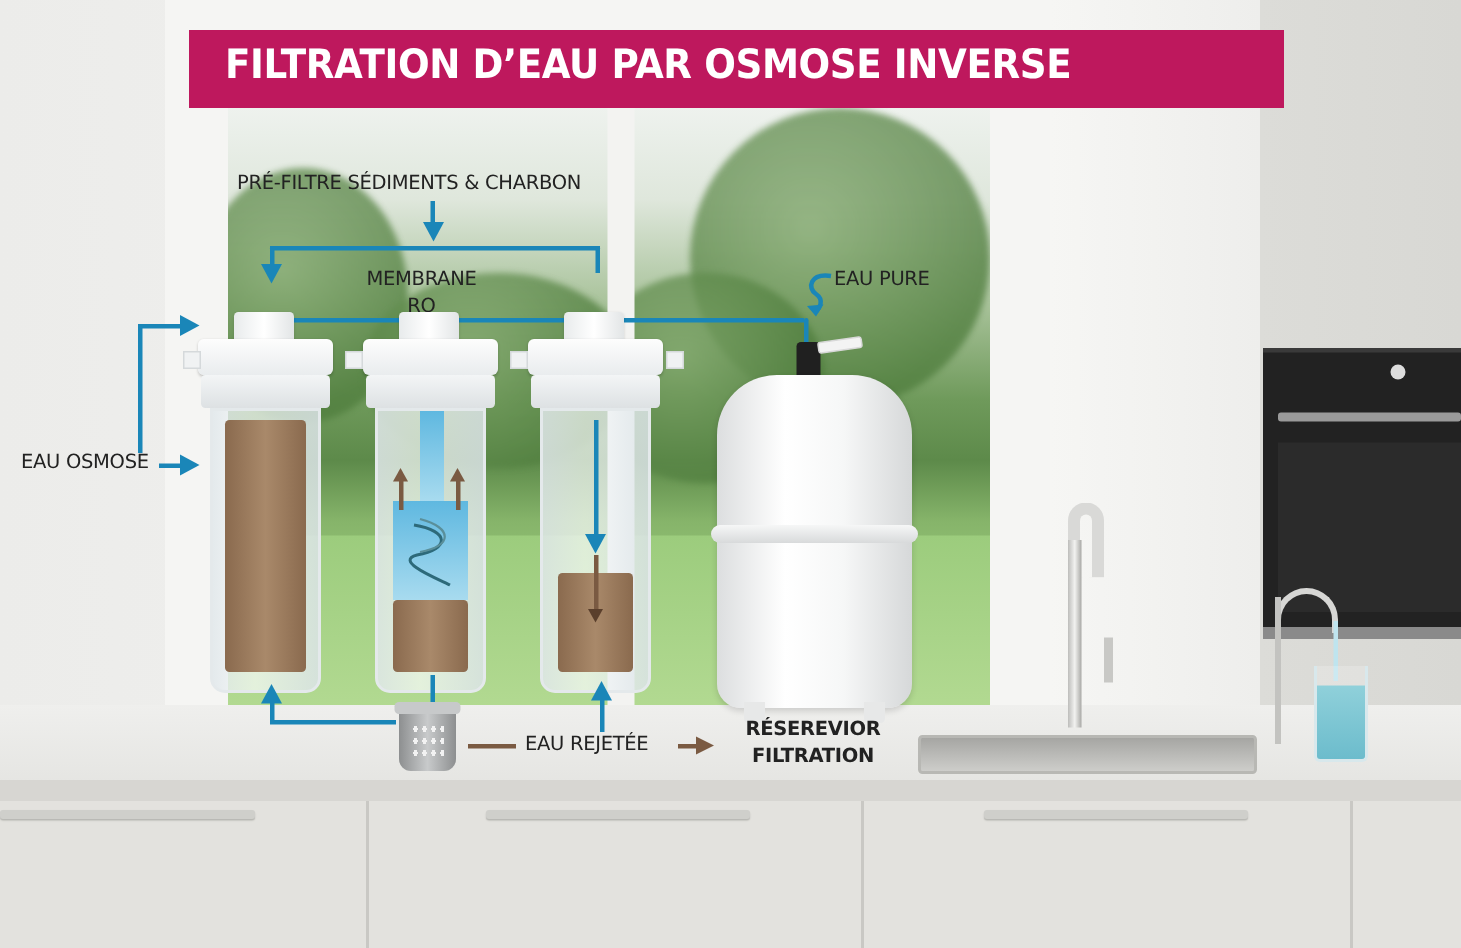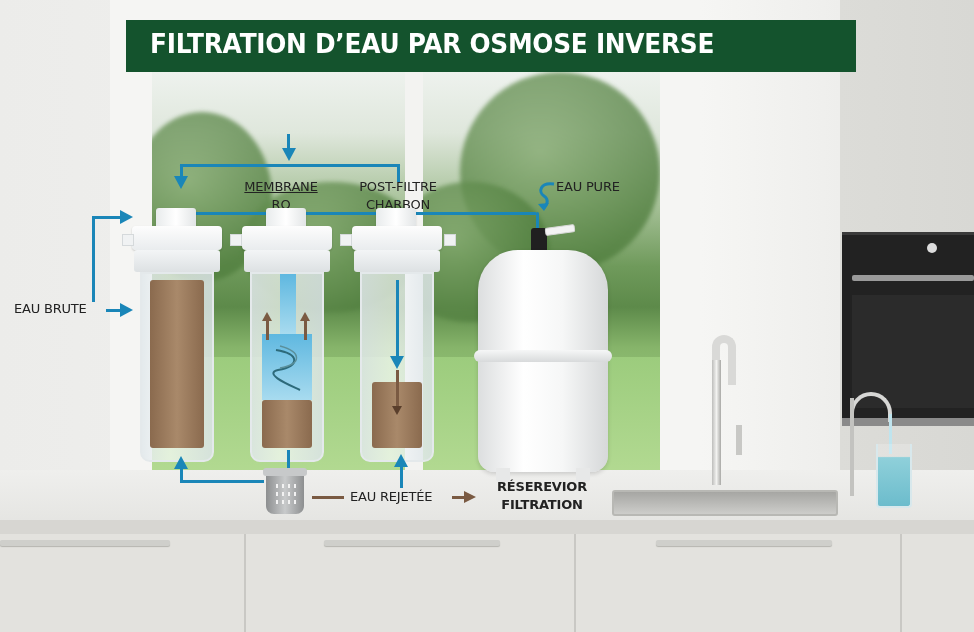--- a/index.html
+++ b/index.html
@@ -40,21 +40,21 @@
   .sink { position: absolute; left: 612px; top: 490px; width: 226px; height: 26px; background: linear-gradient(180deg,#a6a6a3,#cdcdca); border: 2px solid #b8b8b4; border-radius: 3px; }
   .faucet-stem { position: absolute; left: 712px; top: 360px; width: 9px; height: 125px; background: linear-gradient(90deg,#bdbdbb,#f2f2f0,#a9a9a6); }
   .faucet-arc { position: absolute; left: 712px; top: 335px; width: 24px; height: 50px; border: 8px solid #d9d9d7; border-bottom: none; border-radius: 12px 12px 0 0; }
   .faucet-handle { position: absolute; left: 736px; top: 425px; width: 6px; height: 30px; background: #c8c8c5; }
   .tap-stem { position: absolute; left: 850px; top: 398px; width: 4px; height: 98px; background: #c3c3c0; }
   .tap-arc { position: absolute; left: 850px; top: 392px; width: 42px; height: 30px; border: 4px solid #d7d7d5; border-bottom: none; border-right-width: 4px; border-radius: 22px 22px 0 0; }
   .tap-stream { position: absolute; left: 889px; top: 414px; width: 3px; height: 40px; background: #bfe4ee; }
   .glass { position: absolute; left: 876px; top: 444px; width: 36px; height: 64px; border: 2px solid #d8e8ec; border-top: none; border-radius: 0 0 4px 4px; background: linear-gradient(180deg, rgba(255,255,255,0.2) 0%, rgba(255,255,255,0.2) 20%, #8fd0da 22%, #6cbccc 100%); }
 
   
-  .banner { position: absolute; left: 126px; top: 20px; width: 730px; height: 52px; background: #14532d; }
+  .banner { position: absolute; left: 126px; top: 20px; width: 730px; height: 52px; background: #be185d; }
   .banner-title { position: absolute; left: 24px; top: 8px; color: #ffffff; font-family: "DejaVu Sans", sans-serif; font-weight: bold; font-size: 27px; letter-spacing: -0.3px; white-space: nowrap; transform: scaleX(0.92); transform-origin: left center; }
 
   
   .label { position: absolute; color: #222; font-family: "DejaVu Sans", sans-serif; font-size: 13px; letter-spacing: -0.2px; white-space: nowrap; text-align: center; line-height: 18px; }
 
   
   .pipe { position: absolute; background: #1a86b8; }
   .arrow-head { position: absolute; width: 0; height: 0; }
   .ah-right { border-top: 7px solid transparent; border-bottom: 7px solid transparent; border-left: 13px solid #1a86b8; }
   .ah-down { border-left: 7px solid transparent; border-right: 7px solid transparent; border-top: 13px solid #1a86b8; }
@@ -129,49 +129,46 @@
   <div class="faucet-handle"></div>
   <div class="tap-arc"></div>
   <div class="tap-stem"></div>
   <div class="tap-stream"></div>
   <div class="glass"></div>
 
   <div class="banner">
     <div class="banner-title">FILTRATION D’EAU PAR OSMOSE INVERSE</div>
   </div>
 
+  <div class="label" style="left:158px;top:114px;">PRÉ-FILTRE SÉDIMENTS &amp; CHARBON</div>
   <div class="pipe" style="left:287px;top:134px;width:3px;height:20px;"></div>
   <div class="arrow-head ah-down" style="left:282px;top:148px;"></div>
   <div class="pipe" style="left:180px;top:164px;width:220px;height:3px;border-radius:2px;"></div>
   <div class="pipe" style="left:397px;top:164px;width:3px;height:18px;"></div>
   <div class="pipe" style="left:180px;top:164px;width:3px;height:14px;"></div>
   <div class="arrow-head ah-down" style="left:174px;top:176px;"></div>
 
-  <div class="label" style="left:244px;top:178px;width:74px;text-decoration:underline;">
+  <div class="label" style="left:244px;top:178px;width:74px;">
     <div>MEMBRANE</div>
     <div>RO</div>
-  </div>
-  <div class="label" style="left:352px;top:178px;width:92px;">
-    <div>POST-FILTRE</div>
-    <div>CHARBON</div>
   </div>
 
   <div class="label" style="left:556px;top:178px;">EAU PURE</div>
   <svg style="position:absolute;left:532px;top:180px;" width="28" height="32">
     <path d="M22 4 C8 2, 6 12, 12 16 C18 20, 14 26, 12 28" fill="none" stroke="#1a86b8" stroke-width="3"></path>
     <path d="M6 24 L12 31 L17 23 Z" fill="#1a86b8"></path>
   </svg>
 
   <div class="pipe" style="left:196px;top:212px;width:340px;height:3px;"></div>
   <div class="pipe" style="left:536px;top:212px;width:3px;height:18px;border-radius:2px;"></div>
 
   <div class="pipe" style="left:92px;top:216px;width:3px;height:86px;"></div>
   <div class="pipe" style="left:92px;top:216px;width:30px;height:3px;"></div>
   <div class="arrow-head ah-right" style="left:120px;top:210px;"></div>
-  <div class="label" style="left:14px;top:300px;">EAU BRUTE</div>
+  <div class="label" style="left:14px;top:300px;">EAU OSMOSE</div>
   <div class="pipe" style="left:106px;top:309px;width:16px;height:3px;"></div>
   <div class="arrow-head ah-right" style="left:120px;top:303px;"></div>
 
   <div class="filter" style="left:132px;top:208px;">
     <div class="filter-cap-top"></div>
     <div class="filter-head"></div>
     <div class="side-port" style="left:-10px;"></div>
     <div class="filter-ring"></div>
     <div class="filter-housing">
       <div class="media" style="top:6px;height:168px;"></div>

